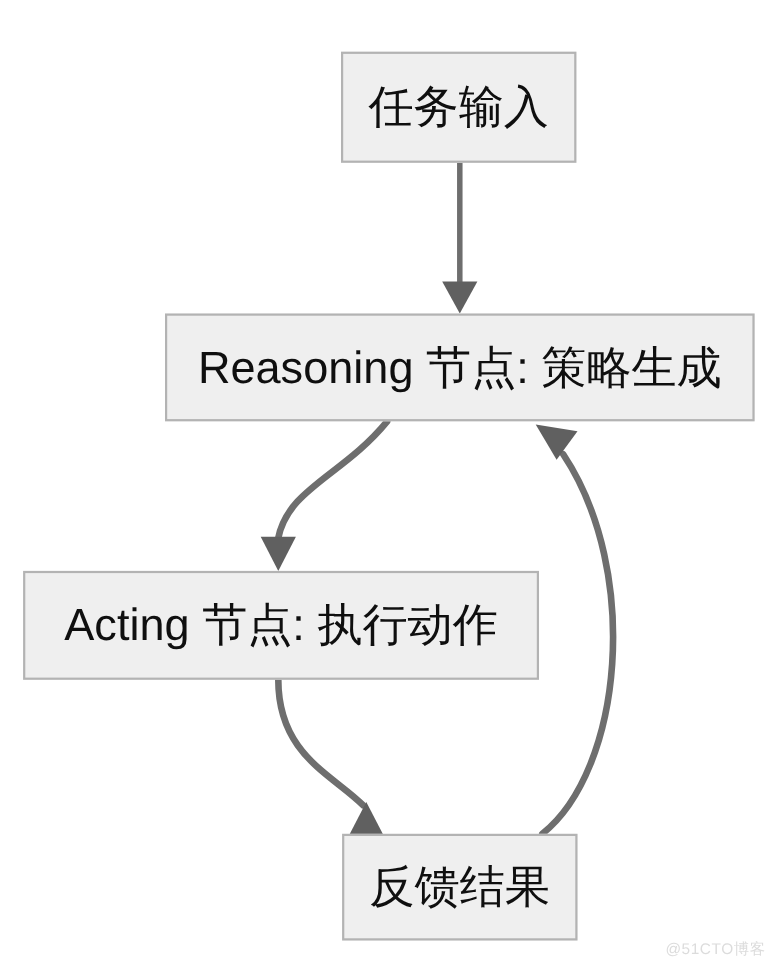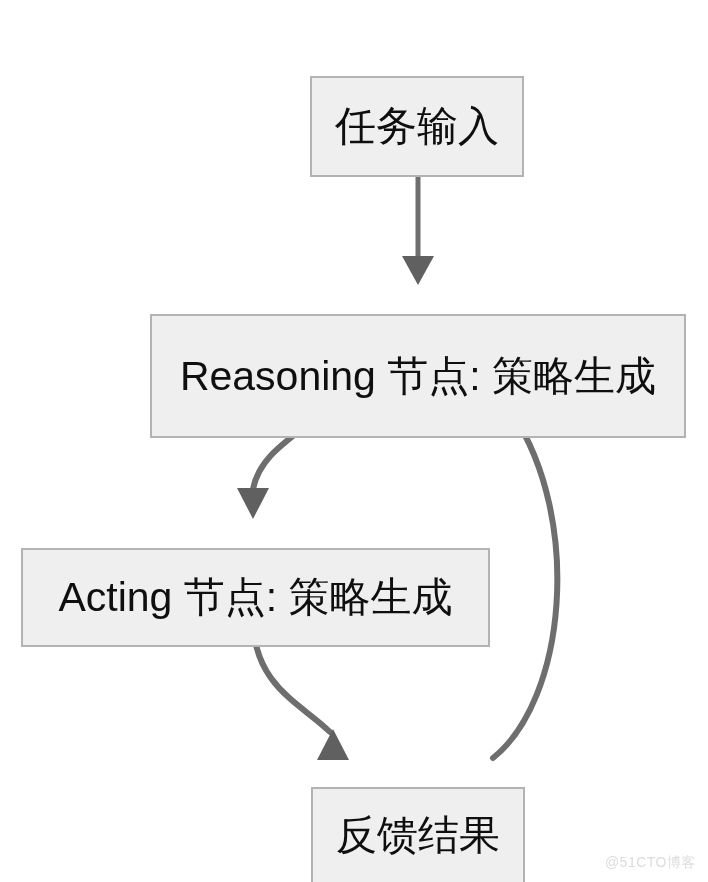--- a/index.html
+++ b/index.html
@@ -30,40 +30,39 @@
     position: absolute;
     box-sizing: border-box;
     background: #efefef;
     border: 2px solid #b3b3b3;
     display: flex;
     align-items: center;
     justify-content: center;
     color: #0f0f0f;
     white-space: nowrap;
     z-index: 2;
-    margin-top: 29px;
   }
   .node-label {
     display: block;
     line-height: 1;
     letter-spacing: 0px;
   }
   
   #node-task-input {
     left: 310px;
     top: 47px;
     width: 214px;
     height: 101px;
     font-size: 41px;
   }
   #node-reasoning {
     left: 150px;
     top: 285px;
     width: 536px;
-    height: 124px;
+    height: 98px;
     font-size: 41px;
   }
   #node-acting {
     left: 21px;
     top: 519px;
     width: 469px;
     height: 99px;
     font-size: 41px;
   }
   #node-feedback {
@@ -114,21 +113,21 @@
 
   <div class="node" id="node-task-input">
     <span class="node-label">任务输入</span>
   </div>
 
   <div class="node" id="node-reasoning">
     <span class="node-label">Reasoning 节点: 策略生成</span>
   </div>
 
   <div class="node" id="node-acting">
-    <span class="node-label">Acting 节点: 策略生成</span>
+    <span class="node-label">Acting 节点: 执行动作</span>
   </div>
 
   <div class="node" id="node-feedback">
     <span class="node-label">反馈结果</span>
   </div>
 
   <div id="watermark">@51CTO博客</div>
 
 </div>
 

